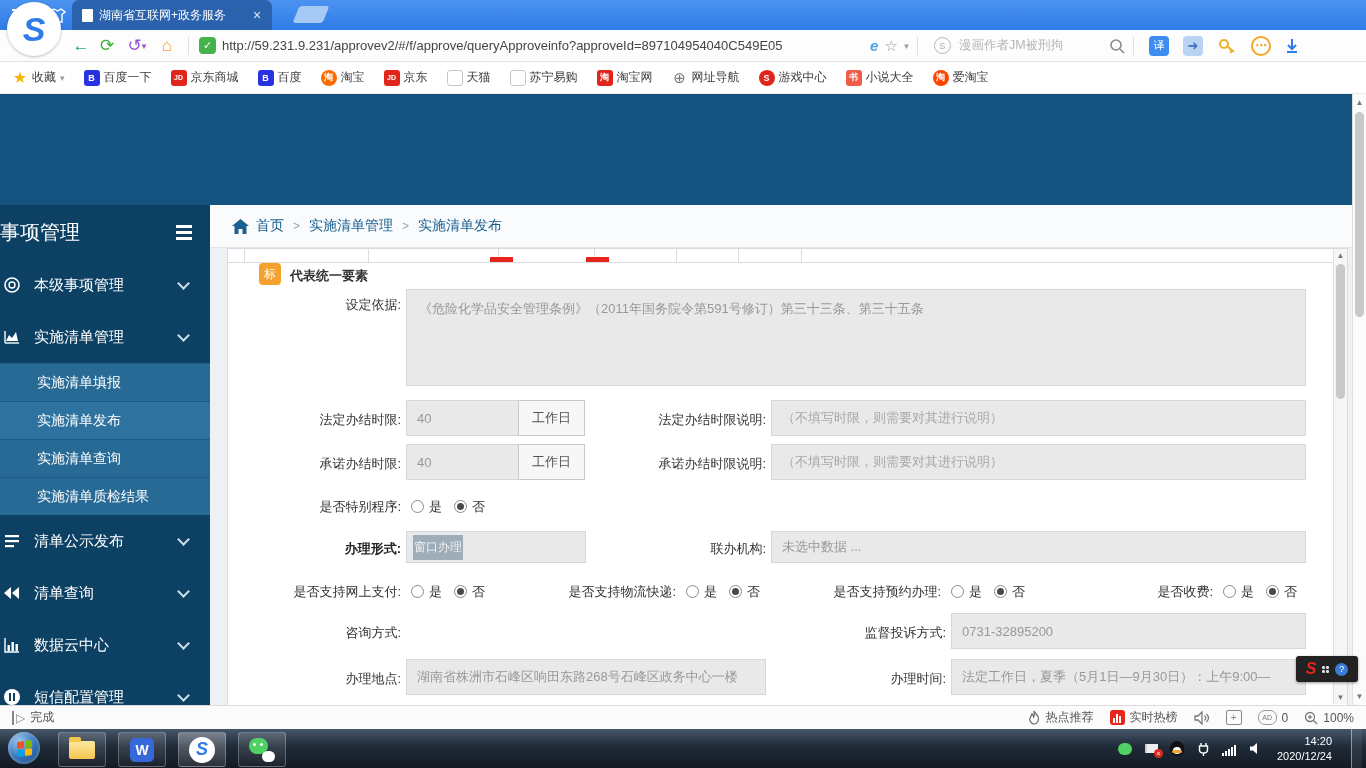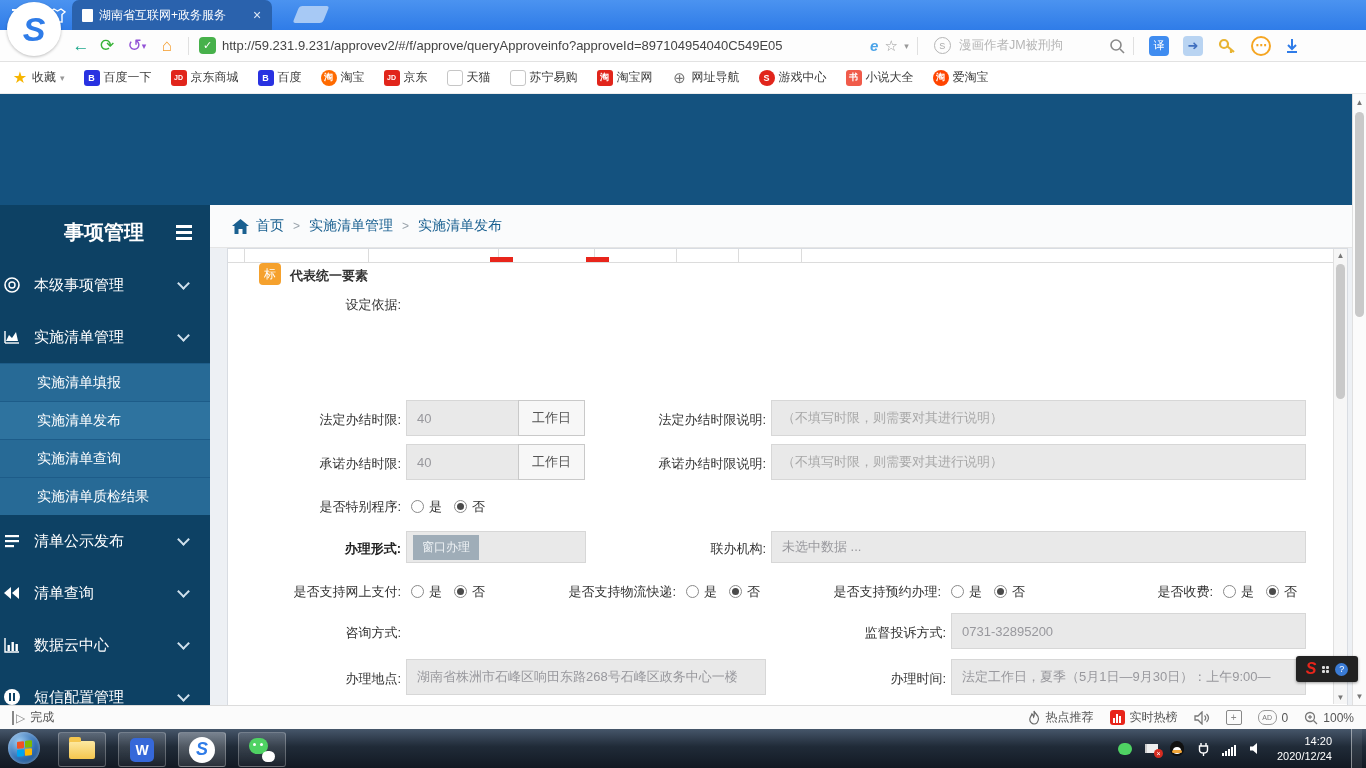--- a/index.html
+++ b/index.html
@@ -64,21 +64,21 @@
   .qcirc{width:19px;height:19px;border:1.5px solid #fff;border-radius:50%;font-size:12px;
      display:flex;align-items:center;justify-content:center;box-sizing:border-box}
   .chatico{width:19px;height:15px;border:1.5px solid #fff;border-radius:3px;position:relative}
   .chatico:after{content:"";position:absolute;left:3px;bottom:-5px;border:3px solid transparent;border-top-color:#fff}
   .reddot{position:absolute;right:-4px;top:-5px;width:9px;height:9px;border-radius:50%;background:#ff2d2d}
   .powico{width:18px;height:18px;border:2px solid #fff;border-radius:50%;position:relative;box-sizing:border-box}
   .powico:after{content:"";position:absolute;left:5px;top:-4px;width:2px;height:8px;background:#fff}
   
   #sidebar{left:0;top:205px;width:210px;height:500px;background:#0d4164;color:#fff}
   #sb-header{height:54px;display:flex;align-items:center}
-  #sb-title{margin-left:64px;font-size:20px;font-weight:bold}
+  #sb-title{font-size:20px;font-weight:normal}
   #sb-burger{margin-left:auto;margin-right:18px;display:flex;flex-direction:column;gap:3px}
   #sb-burger i{width:16px;height:3px;background:#fff;display:block}
   .sb-item{height:52px;display:flex;align-items:center;padding-left:3px;box-sizing:border-box;font-size:15px}
   .sb-item svg{margin-right:13px;flex:none}
   .chev{width:7px;height:7px;border-right:2px solid #cfe0ec;border-bottom:2px solid #cfe0ec;
      transform:rotate(45deg);margin-left:auto;margin-right:22px;margin-top:-4px}
   .sb-sub{height:38px;display:flex;align-items:center;padding-left:37px;box-sizing:border-box;
      font-size:14px;background:#276a96;border-top:1px solid #1d5c89}
   .sb-sub.active{background:#2e739f}
   
@@ -103,21 +103,21 @@
   .faddon{position:absolute;background:#f7f7f7;border:1px solid #c9c9c9;box-sizing:border-box;
      font-size:13px;color:#555;display:flex;align-items:center;justify-content:center}
   .ftext{position:absolute;background:#e9e9e9;border:1px solid #d7d7d7;box-sizing:border-box;
      font-size:13px;color:#98989d;padding:9px 12px;line-height:1.6}
   .radio{display:inline-block;width:13px;height:13px;border:1px solid #8a8a8a;border-radius:50%;
      background:#fff;box-sizing:border-box;vertical-align:-2px}
   .radio.sel{padding:2px}
   .radio.sel:after{content:"";display:block;width:7px;height:7px;border-radius:50%;background:#4a4a4a}
   .rlbl{font-size:13px;color:#333;margin:0 12px 0 5px}
   .rgroup{position:absolute;white-space:nowrap}
-  .tag{display:inline-block;background:#9fadb8;color:#eef2f5;font-size:12px;padding:4px 9px;margin-left:-4px}
+  .tag{display:inline-block;background:#9fadb8;color:#eef2f5;font-size:12px;padding:4px 1px;margin-left:-4px}
   
   .vscroll{background:#f6f6f6;border-left:1px solid #e0e0e0;box-sizing:border-box}
   .varrow{position:absolute;left:0;width:100%;text-align:center;font-size:8px;color:#777;line-height:13px}
   .vthumb{position:absolute;left:2px;width:9px;background:#c9c9c9;border-radius:5px}
   
   #statusbar{left:0;top:705px;width:1366px;height:24px;background:#fbfbfb;border-top:1px solid #dcdcdc;
      display:flex;align-items:center;box-sizing:border-box;font-size:12px;color:#555;padding:0 12px}
   #statusbar .grp{display:flex;align-items:center;gap:5px}
   #statusbar .right{margin-left:auto;display:flex;align-items:center;gap:16px}
   .hotrank-ico{width:15px;height:15px;border-radius:3px;background:#e8251b;display:flex;align-items:flex-end;
@@ -415,20 +415,21 @@
       <span class="tabline" style="left:448px"></span>
         <span class="tabline" style="left:510px"></span>
       <span class="tabline" style="left:573px"></span>
       <span class="redmark" style="left:262px"></span>
       <span class="redmark" style="left:358px"></span>
     </div>
     <div id="legend-badge">标</div>
     <div id="legend-text">代表统一要素</div>
 
     <span class="flabel" style="left:20px;width:153px;top:47px">设定依据:</span>
+    <div class="ftext" style="left:178px;top:40px;width:900px;height:97px">《危险化学品安全管理条例》（2011年国务院令第591号修订）第三十三条、第三十五条</div>
 
     <span class="flabel" style="left:20px;width:153px;top:162px">法定办结时限:</span>
     <div class="finput" style="left:178px;top:151px;width:113px;height:36px">40</div>
     <div class="faddon" style="left:290px;top:151px;width:67px;height:36px">工作日</div>
     <span class="flabel" style="left:383px;width:155px;top:162px">法定办结时限说明:</span>
     <div class="finput" style="left:543px;top:151px;width:535px;height:36px;color:#a8a8a8">（不填写时限，则需要对其进行说明）</div>
 
     <span class="flabel" style="left:20px;width:153px;top:206px">承诺办结时限:</span>
     <div class="finput" style="left:178px;top:195px;width:113px;height:36px">40</div>
     <div class="faddon" style="left:290px;top:195px;width:67px;height:36px">工作日</div>

